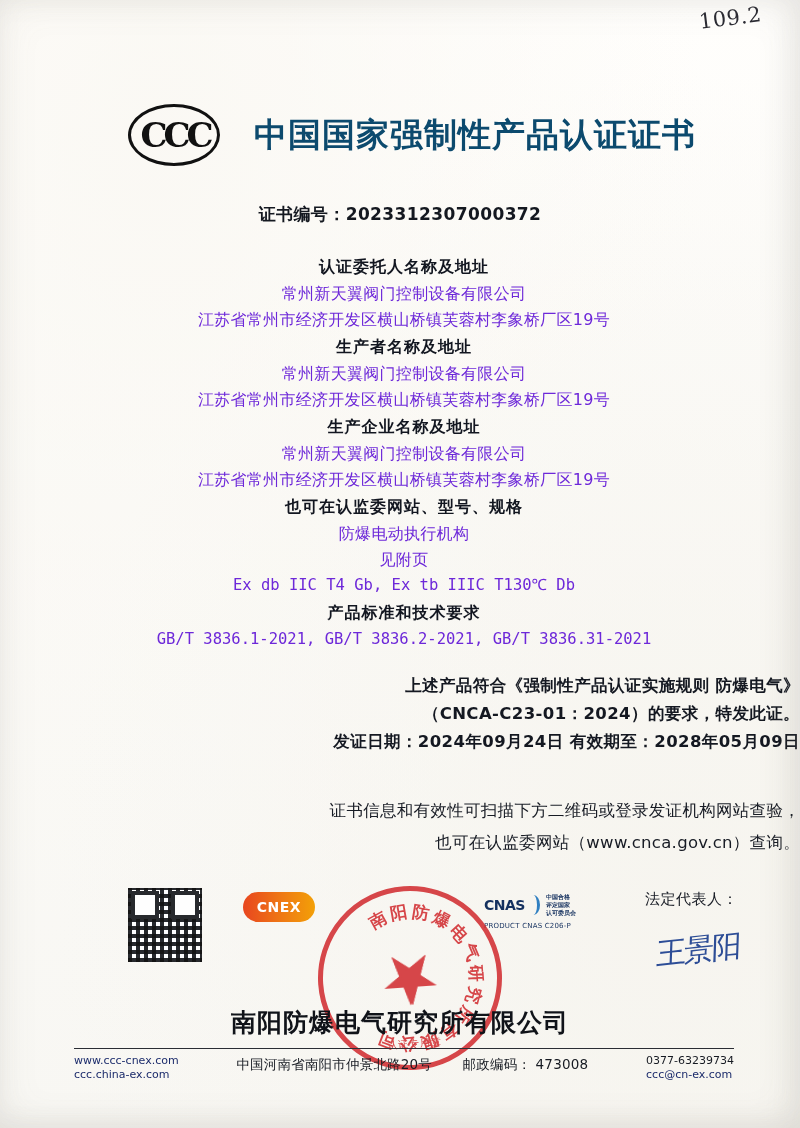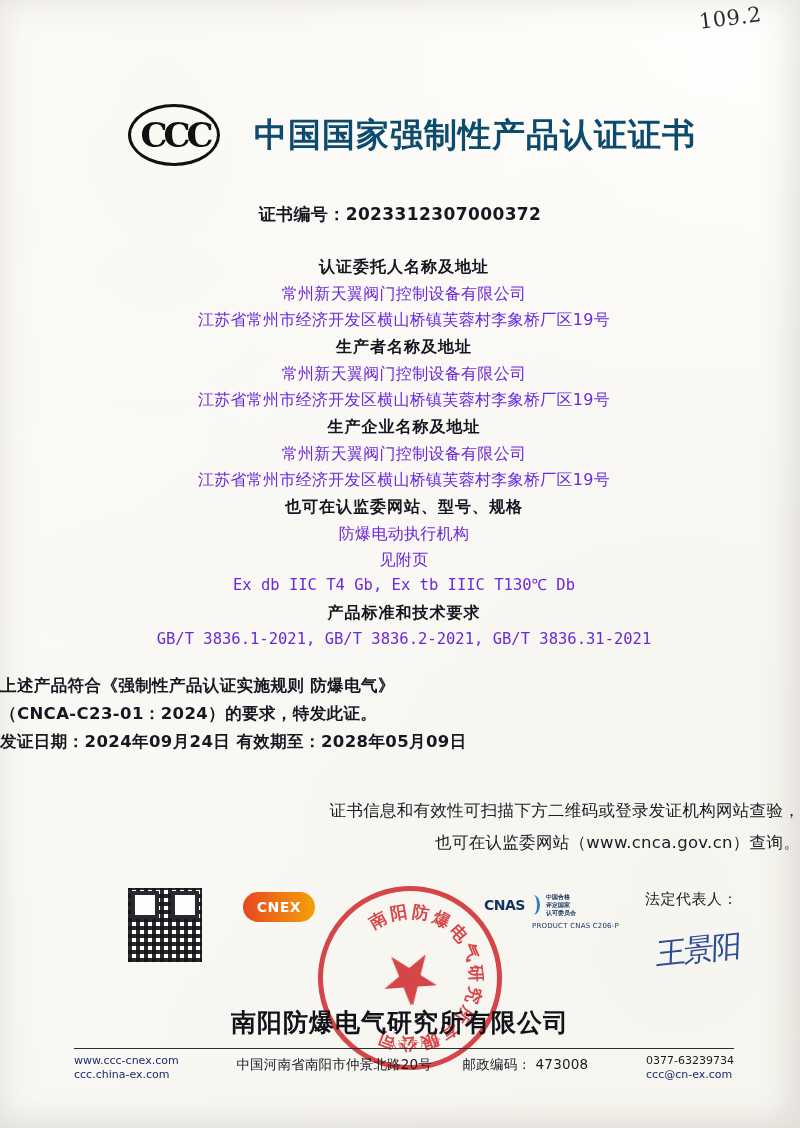--- a/index.html
+++ b/index.html
@@ -139,21 +139,21 @@
     font-size: 15.5px;
     letter-spacing: 0px;
   }
 
   
   .statement {
     position: absolute;
     top: 672px;
     left: 0;
     width: 800px;
-    text-align: left;
+    text-align: right;
   }
   .statement-line {
     font-family: "DejaVu Sans", sans-serif;
     font-weight: bold;
     font-size: 16.5px;
     color: #141821;
     line-height: 28px;
     letter-spacing: 0.4px;
   }
 
@@ -246,21 +246,20 @@
   }
   .cnas-caption {
     position: absolute;
     left: 484px;
     top: 922px;
     width: 130px;
     font-family: "DejaVu Sans", sans-serif;
     font-size: 7px;
     color: #15315f;
     letter-spacing: 0.2px;
-    margin-left: 48px;
   }
 
   .legal-rep-label {
     position: absolute;
     right: 62px;
     top: 890px;
     font-family: "DejaVu Sans", sans-serif;
     font-size: 15px;
     color: #171b24;
     letter-spacing: 0.5px;

